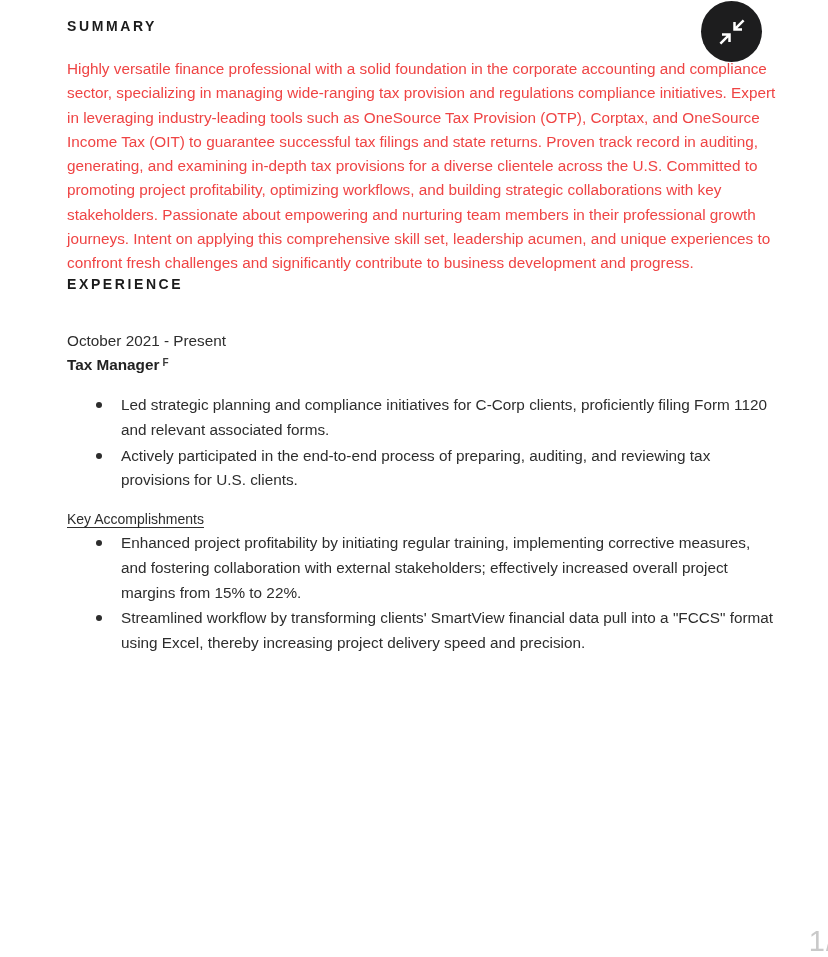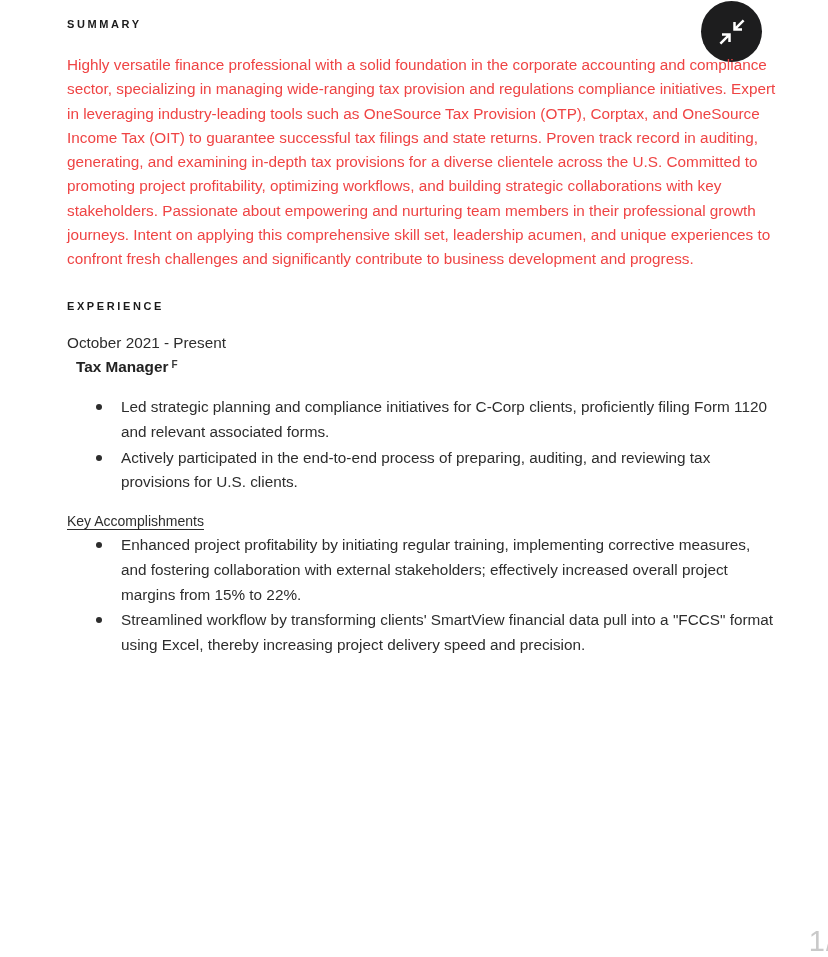--- a/index.html
+++ b/index.html
@@ -13,43 +13,42 @@
     color: #2d2d2d;
   }
   .content {
     position: absolute;
     left: 67px;
     top: 18px;
     width: 712px;
   }
   .section-heading {
     margin: 0;
-    font-size: 11px;
+    font-size: 14px;
     font-weight: 700;
     letter-spacing: 2.6px;
     color: #1b1b1b;
   }
   .summary-body {
     margin: 23px 0 0 0;
     font-size: 15.3px;
     line-height: 24.3px;
     color: #ef4444;
   }
-  .experience-heading { margin-top: 28px; }
+  .experience-heading { }
   .entry-dates {
-    margin-top: 19px;
+    margin-top: 37px;
     font-size: 15.3px;
     line-height: 24.3px;
   }
   .entry-title-row {
     font-size: 15.3px;
     line-height: 24.3px;
     font-weight: 700;
     color: #222222;
-    margin-left: 9px;
   }
   .entry-title-mark {
     font-size: 10px;
     font-weight: 600;
     position: relative;
     top: -4px;
     left: 3px;
     color: #3a3a3a;
   }
   ul.bullet-list {

